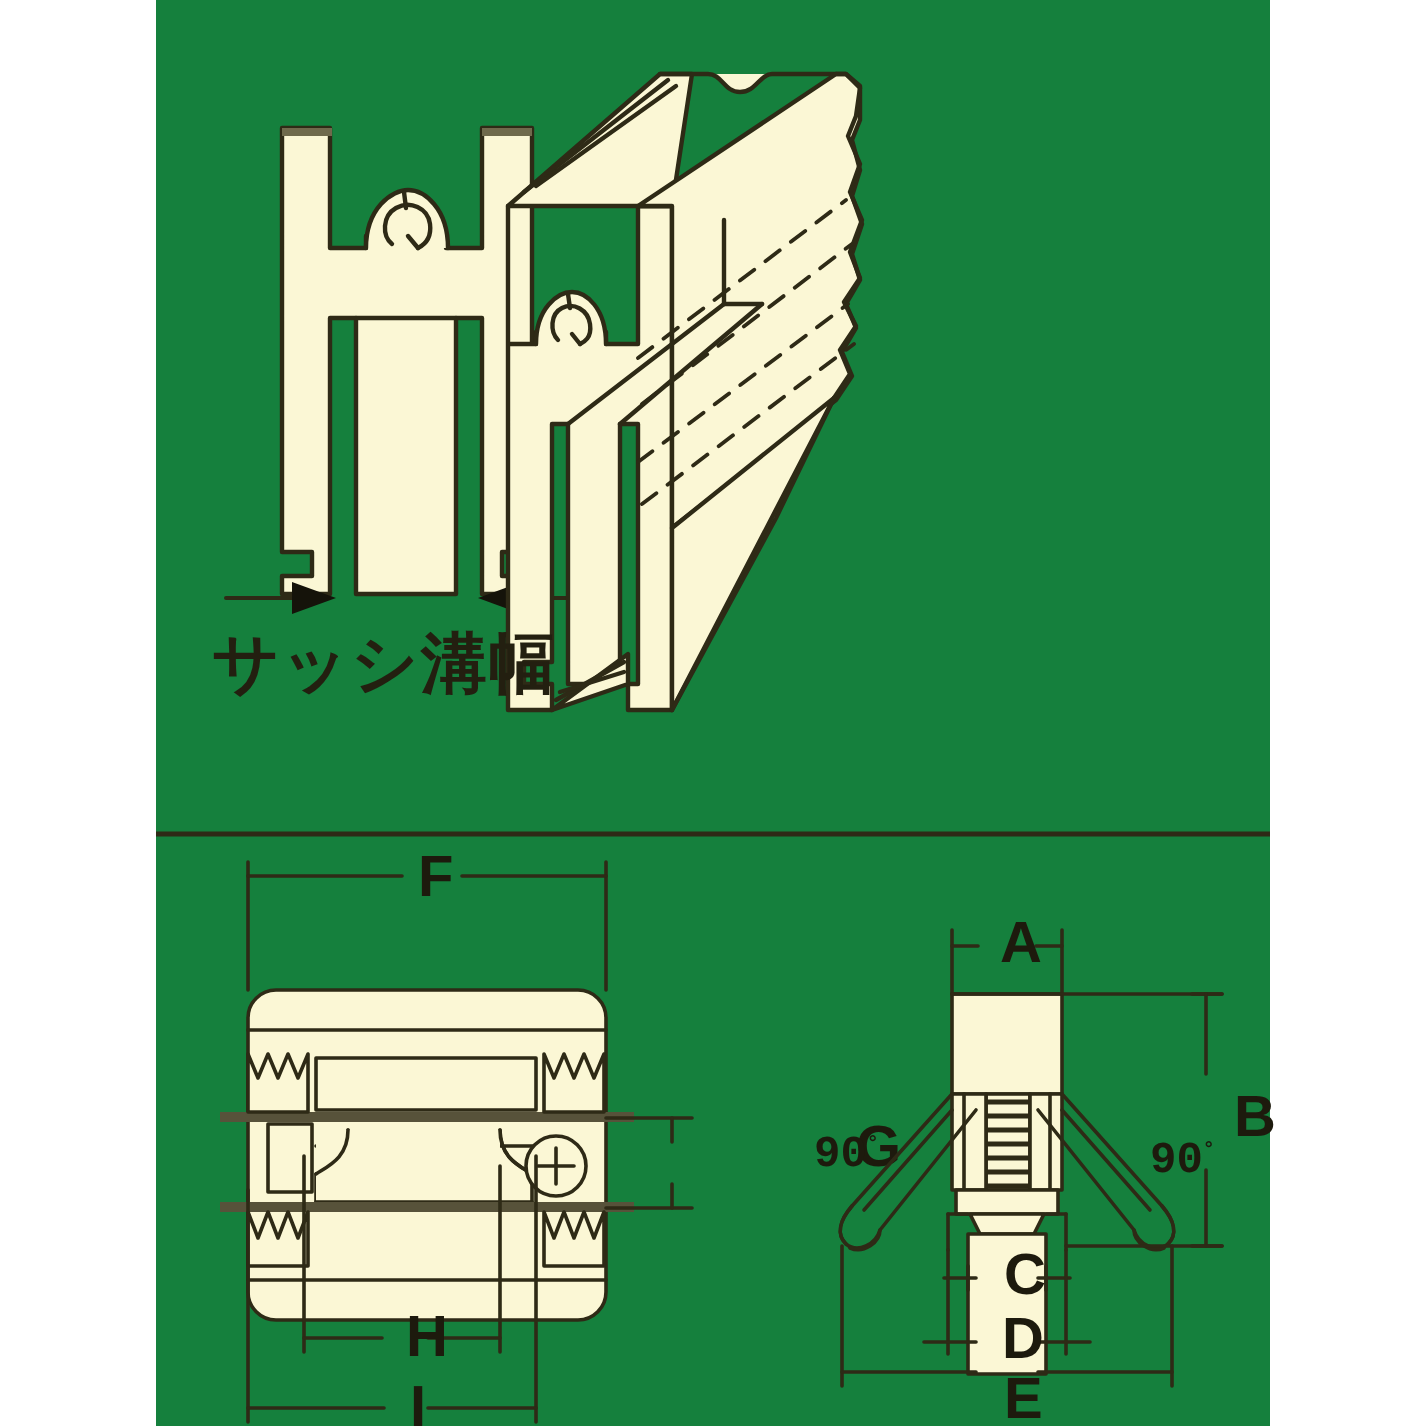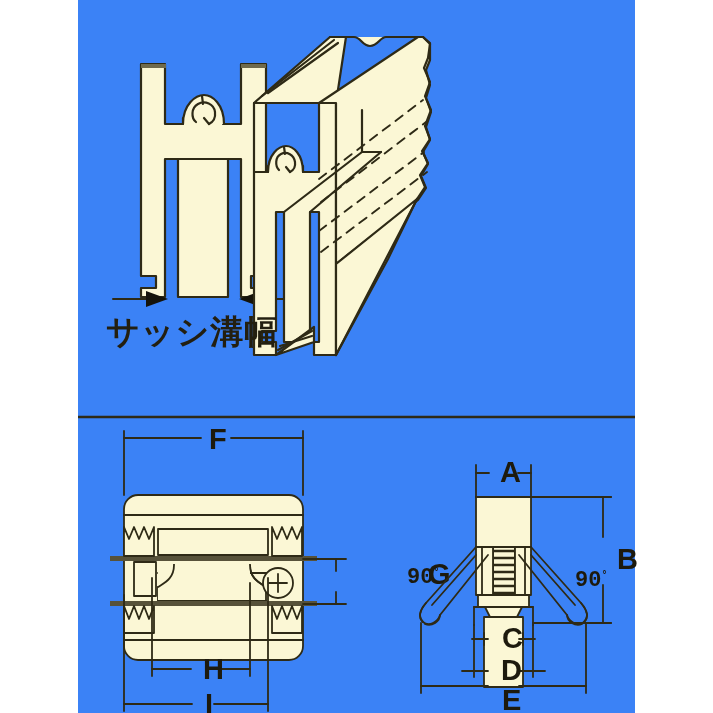--- a/index.html
+++ b/index.html
@@ -18,21 +18,21 @@
     width: 713px;
     height: 713px;
     background: #ffffff;
   }
   #canvas-area {
     position: absolute;
     left: 78px;
     top: 0px;
     width: 557px;
     height: 713px;
-    background: #3b82f6;
+    background: #15803d;
   }
   svg.fig {
     position: absolute;
     left: 0;
     top: 0;
     display: block;
   }
   .jp-label {
     position: absolute;
     font-family: "DejaVu Sans", sans-serif;

